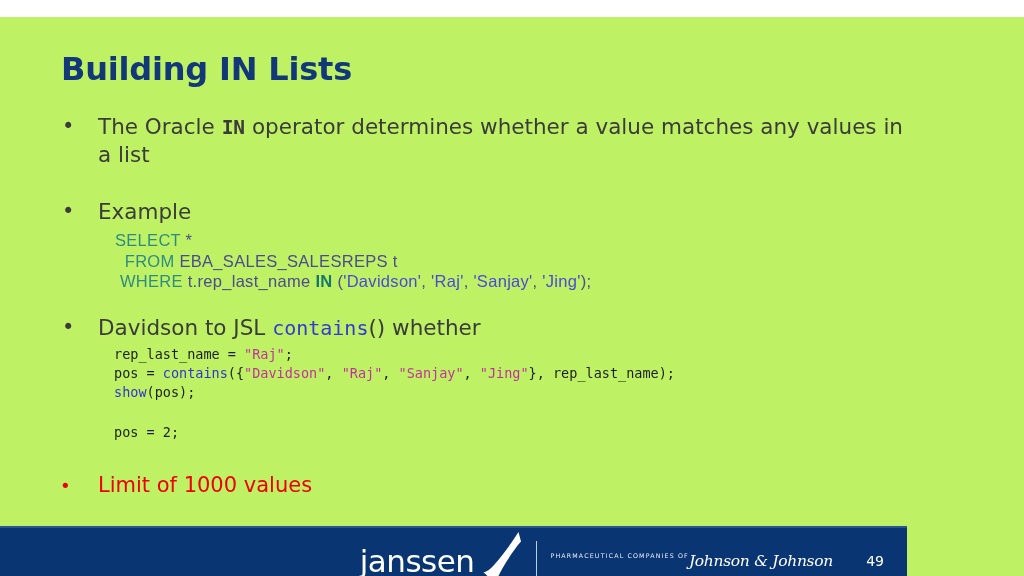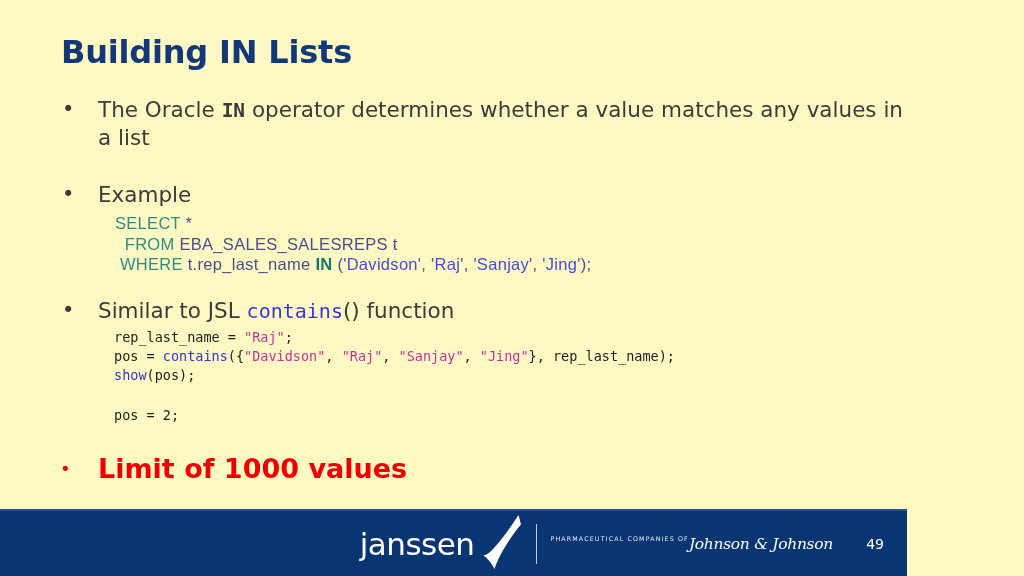--- a/index.html
+++ b/index.html
@@ -10,21 +10,22 @@
     width: 1024px;
     height: 576px;
     background: #ffffff;
     font-family: "DejaVu Sans", sans-serif;
     overflow: hidden;
     position: relative;
   }
   .slide {
     position: absolute;
     inset: 0;
-    background: #fef9c3;
+    background: #bef264;
+    margin-top: 17px;
   }
 
   
   .slide-title {
     position: absolute;
     left: 61px;
     top: 33px;
     font-family: "DejaVu Sans", sans-serif;
     font-size: 32px;
     font-weight: bold;
@@ -59,22 +60,22 @@
     font-size: 18px;
   }
   .bullet-text {
     font-size: 21.5px;
     line-height: 27px;
     color: #3b3b3b;
     max-width: 810px;
   }
   .bullet-text.red-bold {
     color: #ee0000;
-    font-weight: bold;
-    font-size: 27px;
+    font-weight: normal;
+    font-size: 21px;
   }
 
   .mono-inline {
     font-family: "DejaVu Sans Mono", monospace;
     font-weight: bold;
     font-size: 19.5px;
     color: #3b3b3b;
   }
   .mono-blue {
     font-family: "DejaVu Sans Mono", monospace;
@@ -211,21 +212,21 @@
       <div class="bullet-text">Example</div>
     </div>
 
     <div class="code-sql"><div><span class="sql-kw">SELECT </span><span class="sql-pun">*</span></div><div><span class="sql-kw">  FROM </span><span class="sql-id">EBA_SALES_SALESREPS t</span></div><div><span class="sql-kw"> WHERE </span><span class="sql-id">t.rep_last_name </span><span class="sql-kw-b">IN</span><span class="sql-pun"> (</span><span class="sql-str">'Davidson'</span><span class="sql-pun">, </span><span class="sql-str">'Raj'</span><span class="sql-pun">, </span><span class="sql-str">'Sanjay'</span><span class="sql-pun">, </span><span class="sql-str">'Jing'</span><span class="sql-pun">);</span></div></div>
 
     <div class="spacer-22"></div>
 
     <div class="bullet-row">
       <span class="bullet-mark">•</span>
       <div class="bullet-text">
-        <span>Similar to JSL </span><span class="mono-blue">contains</span><span>() function</span>
+        <span>Davidson to JSL </span><span class="mono-blue">contains</span><span>() whether</span>
       </div>
     </div>
 
     <div class="code-jsl"><div><span>rep_last_name = </span><span class="jsl-str">"Raj"</span><span>;</span></div><div><span>pos = </span><span class="jsl-fn">contains</span><span>({</span><span class="jsl-str">"Davidson"</span><span>, </span><span class="jsl-str">"Raj"</span><span>, </span><span class="jsl-str">"Sanjay"</span><span>, </span><span class="jsl-str">"Jing"</span><span>}, rep_last_name);</span></div><div><span class="jsl-fn">show</span><span>(pos);</span></div></div>
 
     <div class="spacer-18"></div>
 
     <div class="code-jsl"><div><span>pos = 2;</span></div></div>
 
     <div class="spacer-30"></div>

